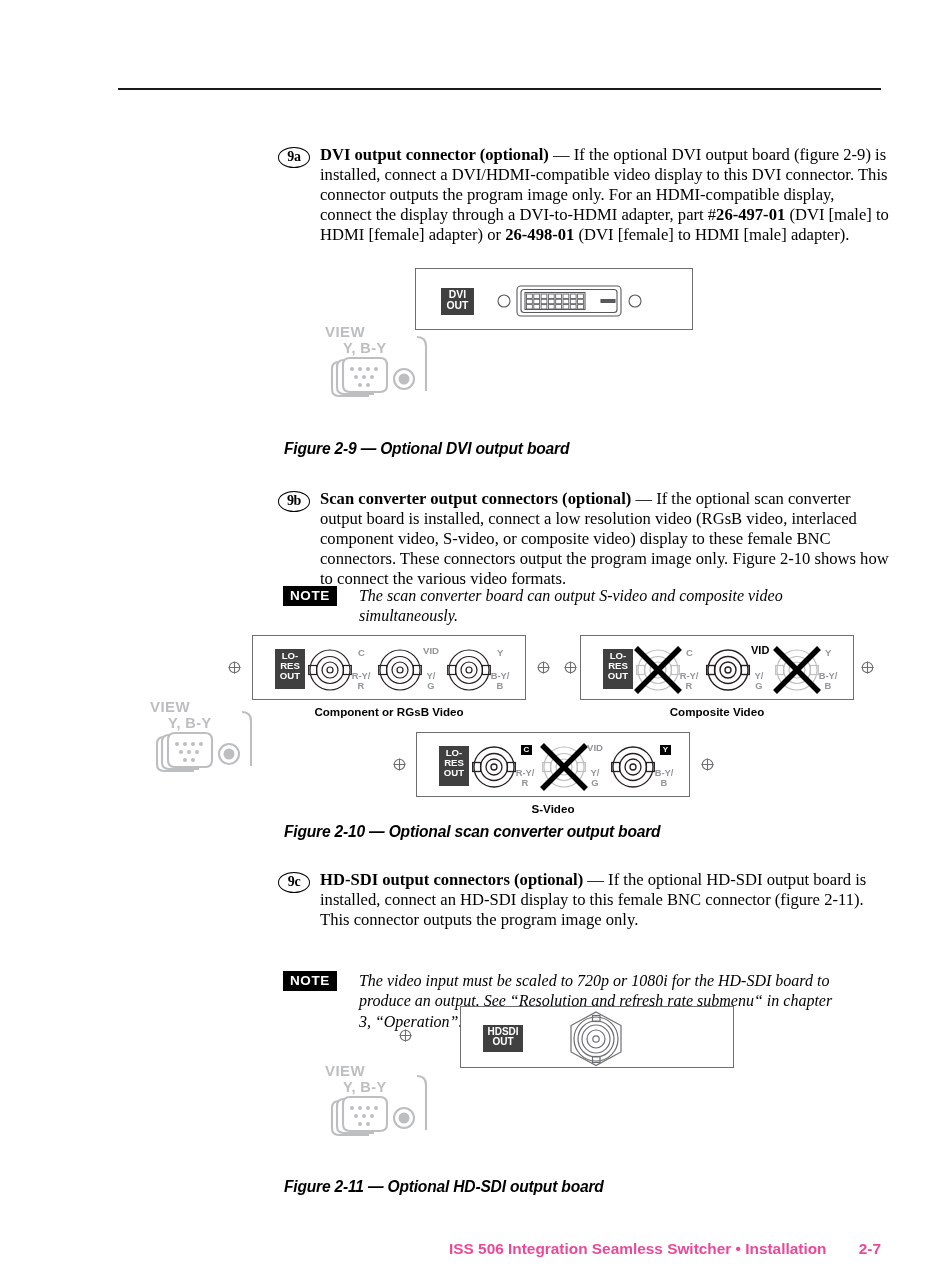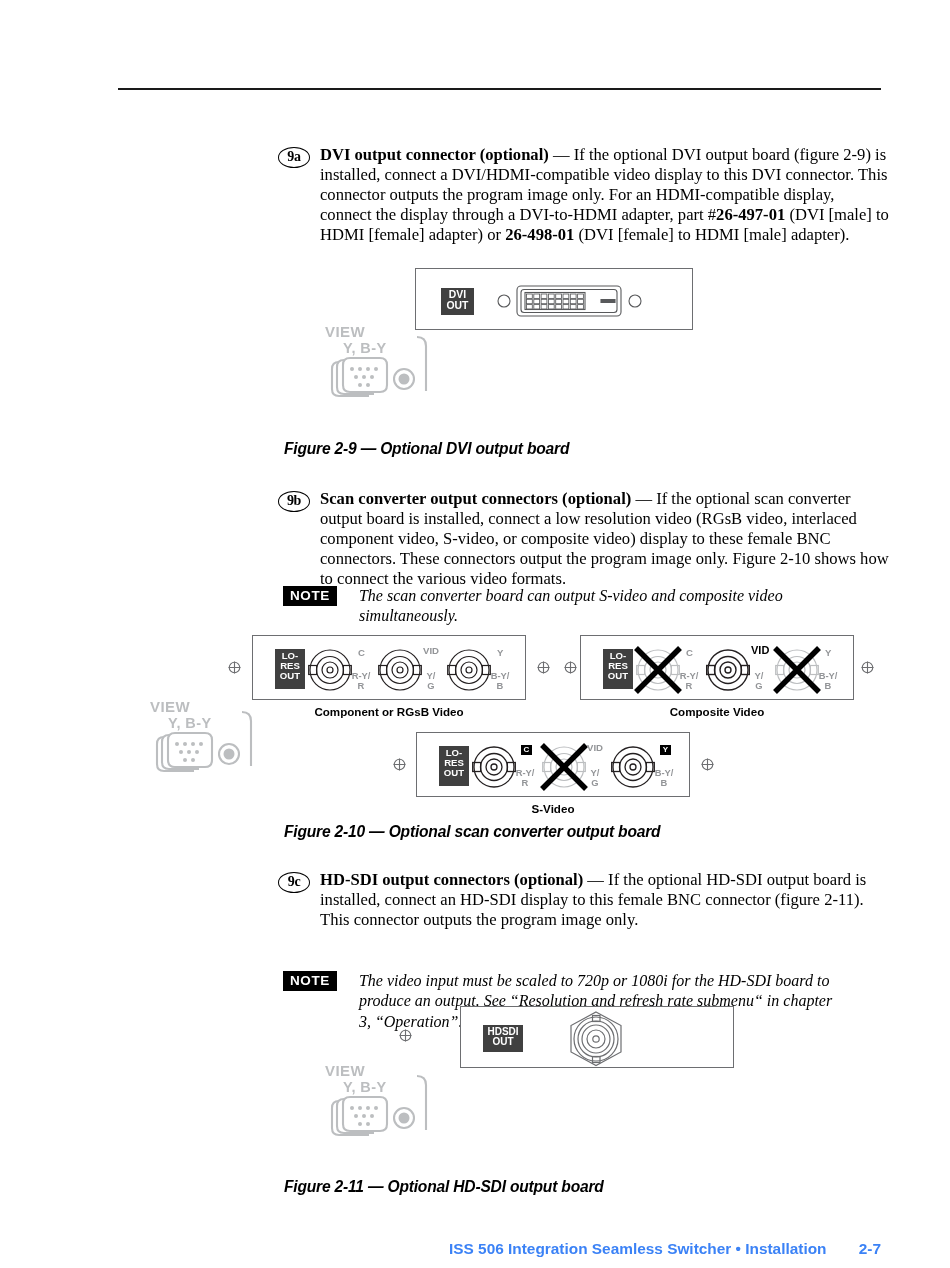--- a/index.html
+++ b/index.html
@@ -65,21 +65,21 @@
   
   .subcap{position:absolute;font-family:"Liberation Sans",sans-serif;
           font-weight:bold;font-size:11.6px;text-align:center;color:#000;}
 
   
   .xmark{position:absolute;}
 
   
   #footer{position:absolute;left:0;top:1240px;width:881px;text-align:right;
           font-family:"Liberation Sans",sans-serif;font-weight:bold;
-          font-size:15.4px;color:#3b82f6;}
+          font-size:15.4px;color:#ec4899;}
   #footer .pg{display:inline-block;margin-left:28px;}
 
   
   .ghost{position:absolute;color:#bcbec0;
          font-family:"Liberation Sans",sans-serif;font-weight:bold;}
 </style>
 </head>
 <body>
 
 <div class="abs" id="header-rule"></div>

